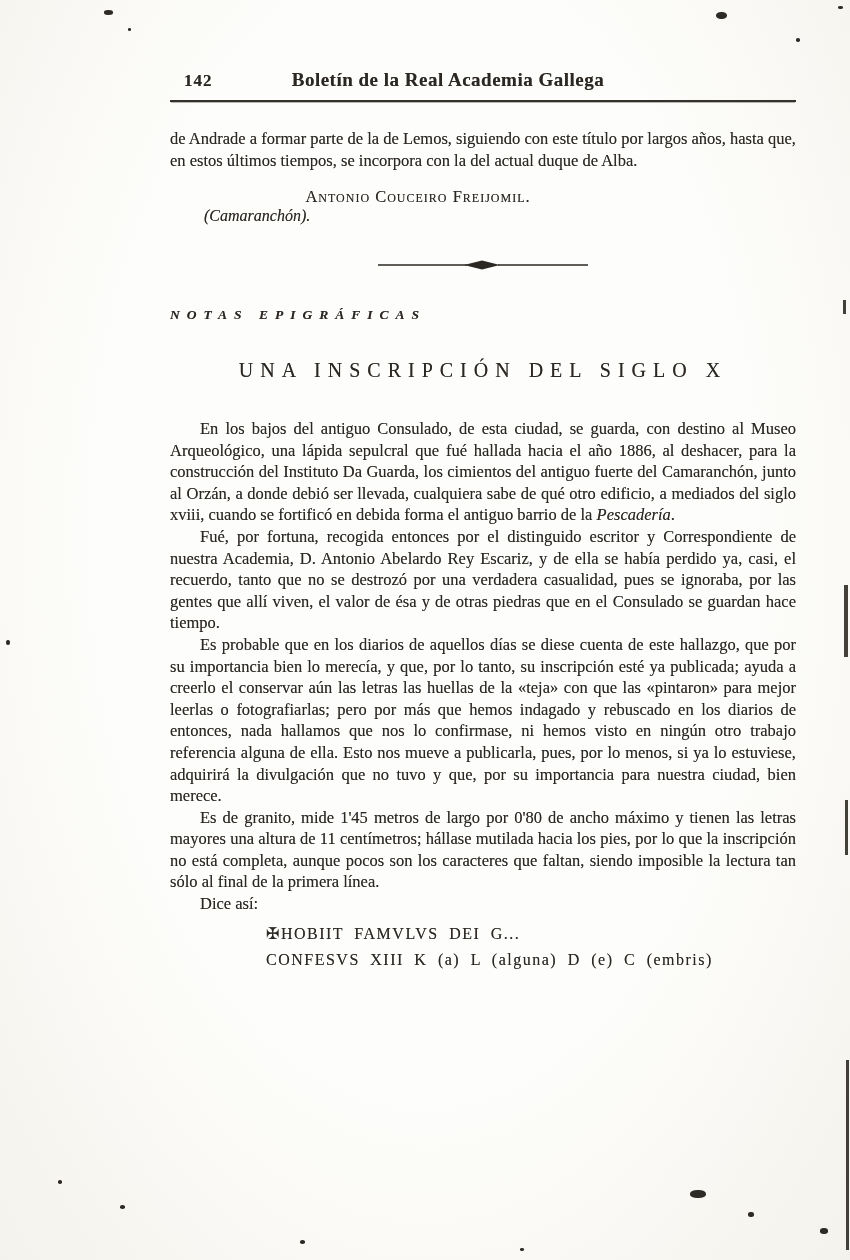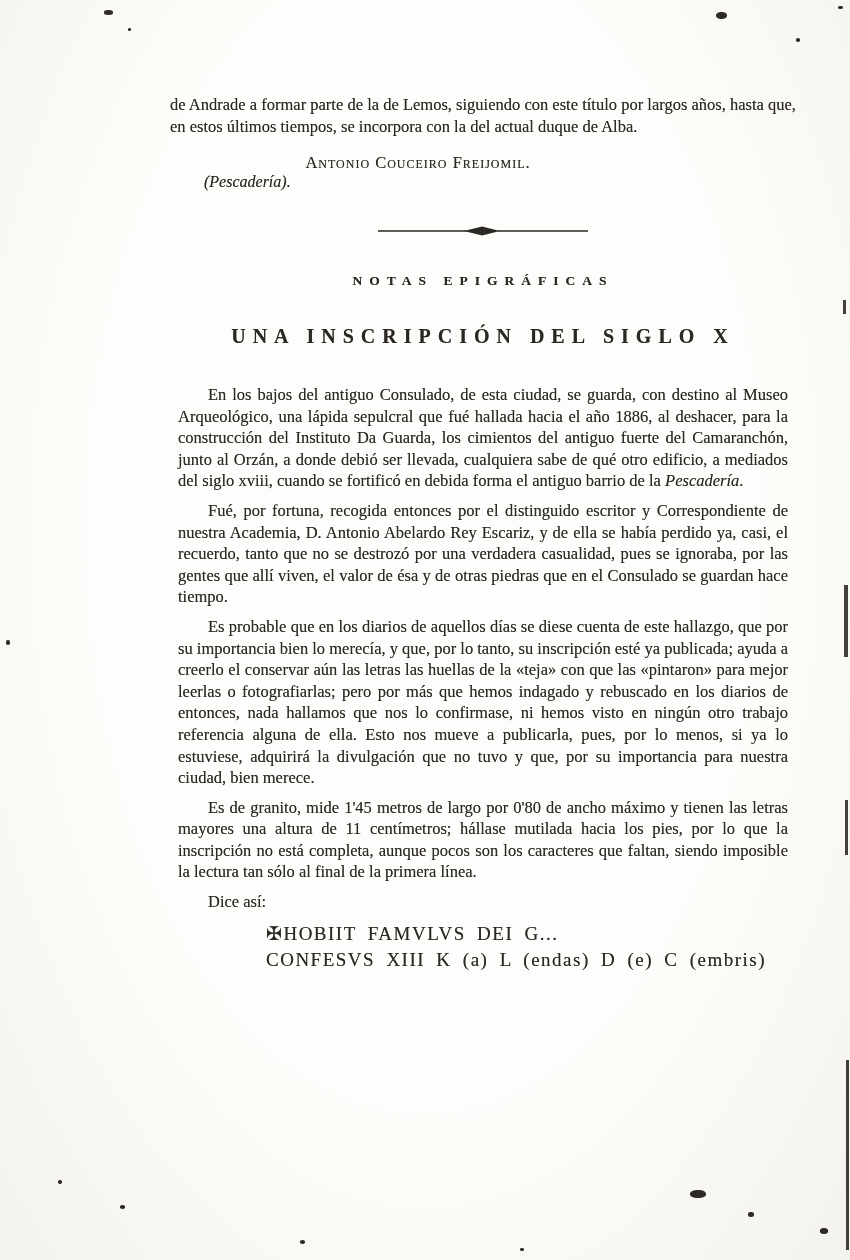--- a/index.html
+++ b/index.html
@@ -53,89 +53,93 @@
   }
   
   .divider{
     margin:34px auto 0 auto;
     width:210px;height:12px;
     display:block;
   }
   
   .kicker{
     margin-top:36px;
-    text-align:center;
     font-size:13.5px;font-weight:bold;
     letter-spacing:7px;
+    font-style:italic;
   }
   .title{
     margin-top:36px;
     text-align:center;
-    font-size:20px;font-weight:700;
+    font-size:20px;font-weight:400;
     letter-spacing:7px;
   }
   
   .body-text{
     margin-top:36px;
     font-size:16.5px;line-height:21.6px;
     text-align:justify;
   }
   .body-text p{
-    margin:8px;text-indent:30px;
+    margin:0;text-indent:30px;
   }
   .italic{font-style:italic;}
   
   .inscription{
     margin:6px 0 0 96px;
-    font-size:19px;line-height:26px;
+    font-size:16px;line-height:26px;
     letter-spacing:1.5px;word-spacing:5px;
   }
   .inscription div{white-space:nowrap;}
   
   .speck{
     position:absolute;background:#17130f;border-radius:45%;
     opacity:.9;
   }
   .streak{
     position:absolute;background:#241f19;
     filter:blur(.4px);opacity:.85;
   }
 </style>
 </head>
 <body>
 
 <div id="page">
 
   <div id="column">
 
+    <div class="header">
+      <span class="page-number">142</span>
+      <span class="journal-title">Boletín de la Real Academia Gallega</span>
+    </div>
 
     <p class="cont-par">de Andrade a formar parte de la de Lemos, siguiendo con este título por largos años, hasta que, en estos últimos tiempos, se incorpora con la del actual duque de Alba.</p>
     <div class="author">Antonio Couceiro Freijomil.</div>
-    <div class="continuara">(Pescadería).</div>
+    <div class="continuara">(Camaranchón).</div>
 
     <svg class="divider" viewBox="0 0 210 12" xmlns="http://www.w3.org/2000/svg">
       <line x1="0" y1="6" x2="89" y2="6" stroke="#2b2723" stroke-width="1.7"></line>
       <polygon points="86,6 104,1.4 122,6 104,10.6" fill="#2b2723"></polygon>
       <line x1="120" y1="6" x2="210" y2="6" stroke="#2b2723" stroke-width="1.7"></line>
     </svg>
 
     <div class="kicker">NOTAS EPIGRÁFICAS</div>
     <div class="title">UNA INSCRIPCIÓN DEL SIGLO X</div>
 
     <div class="body-text">
       <p><span>En los bajos del antiguo Consulado, de esta ciudad, se guarda, con destino al Museo Arqueológico, una lápida sepulcral que fué hallada hacia el año 1886, al deshacer, para la construcción del Instituto Da Guarda, los cimientos del antiguo fuerte del Camaranchón, junto al Orzán, a donde debió ser llevada, cualquiera sabe de qué otro edificio, a mediados del siglo xviii, cuando se fortificó en debida forma el antiguo barrio de la </span><span class="italic">Pescadería</span><span>.</span></p>
       <p>Fué, por fortuna, recogida entonces por el distinguido escritor y Correspondiente de nuestra Academia, D. Antonio Abelardo Rey Escariz, y de ella se había perdido ya, casi, el recuerdo, tanto que no se destrozó por una verdadera casualidad, pues se ignoraba, por las gentes que allí viven, el valor de ésa y de otras piedras que en el Consulado se guardan hace tiempo.</p>
       <p>Es probable que en los diarios de aquellos días se diese cuenta de este hallazgo, que por su importancia bien lo merecía, y que, por lo tanto, su inscripción esté ya publicada; ayuda a creerlo el conservar aún las letras las huellas de la «teja» con que las «pintaron» para mejor leerlas o fotografiarlas; pero por más que hemos indagado y rebuscado en los diarios de entonces, nada hallamos que nos lo confirmase, ni hemos visto en ningún otro trabajo referencia alguna de ella.  Esto nos mueve a publicarla, pues, por lo menos, si ya lo estuviese, adquirirá la divulgación que no tuvo y que, por su importancia para nuestra ciudad, bien merece.</p>
       <p>Es de granito, mide 1'45 metros de largo por 0'80 de ancho máximo y tienen las letras mayores una altura de 11 centímetros; hállase mutilada hacia los pies, por lo que la inscripción no está completa, aunque pocos son los caracteres que faltan, siendo imposible la lectura tan sólo al final de la primera línea.</p>
       <p>Dice así:</p>
     </div>
 
     <div class="inscription">
       <div>✠HOBIIT  FAMVLVS  DEI  G...</div>
-      <div>CONFESVS  XIII  K (a) L (endas)  D (e) C (embris)</div>
+      <div>CONFESVS  XIII  K (a) L (alguna)  D (e) C (embris)</div>
     </div>
 
   </div>
 
   <div>
     <div class="speck" style="left:104px;top:10px;width:9px;height:5px;"></div>
     <div class="speck" style="left:128px;top:28px;width:3px;height:3px;"></div>
     <div class="speck" style="left:716px;top:12px;width:11px;height:7px;"></div>
     <div class="speck" style="left:796px;top:38px;width:4px;height:4px;"></div>
     <div class="speck" style="left:838px;top:6px;width:5px;height:3px;"></div>

